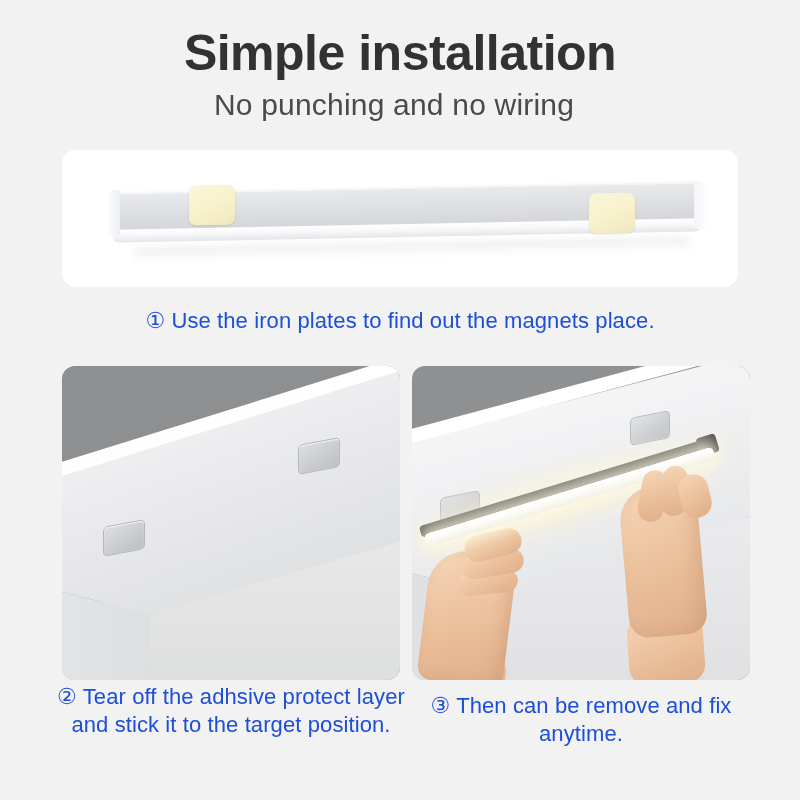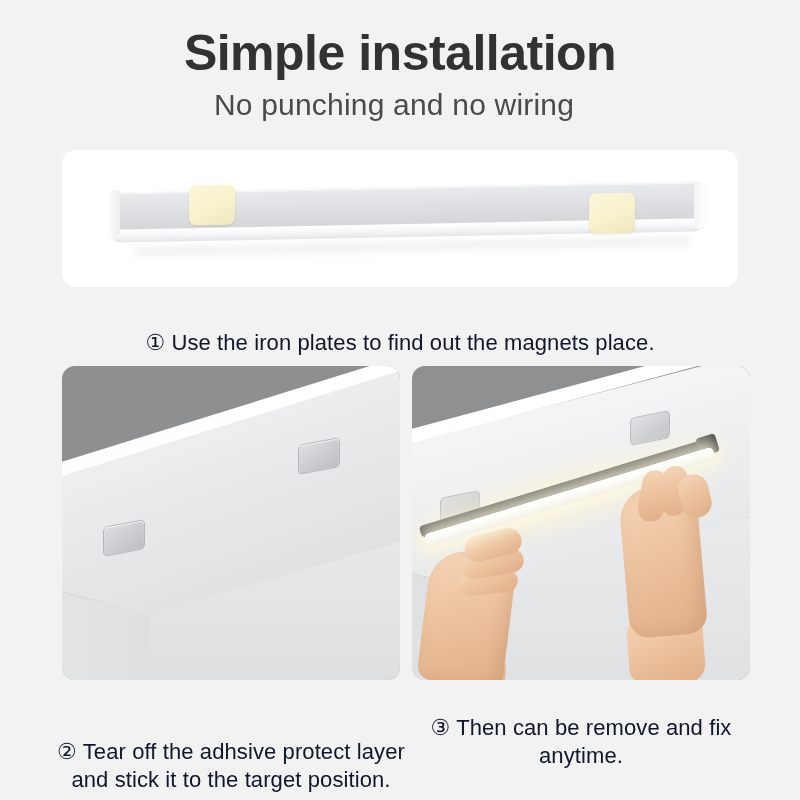--- a/index.html
+++ b/index.html
@@ -134,27 +134,26 @@
     background: linear-gradient(155deg, #fbf6d9 0%, #f7f1cc 55%, #efe7bd 100%);
     border-radius: 7px;
     transform: skewY(-1.1deg);
     box-shadow: 0 1px 2px rgba(120,115,80,0.22);
   }
   .iron-plate.p1 { left: 77px; top: -3px; }
   .iron-plate.p2 { left: 477px; top: 5px; }
 
   
   .caption {
-    color: #0f172a;
+    color: #1d4ed8;
     font-size: 22px;
     font-weight: 400;
     line-height: 1.28;
     text-align: center;
     letter-spacing: 0.1px;
-    margin-top: 22px;
   }
   .caption-1 {
     position: absolute;
     left: 0;
     top: 307px;
     width: 800px;
   }
 
   
   .panel {
@@ -389,21 +388,21 @@
     width: 76px;
     height: 70px;
     border-radius: 18px;
     transform: rotate(-4deg);
   }
 
   
   .caption-2 {
     position: absolute;
     left: 50px;
-    top: 716px;
+    top: 683px;
     width: 362px;
   }
   .caption-3 {
     position: absolute;
     left: 406px;
     top: 692px;
     width: 350px;
   }
 </style>
 </head>

